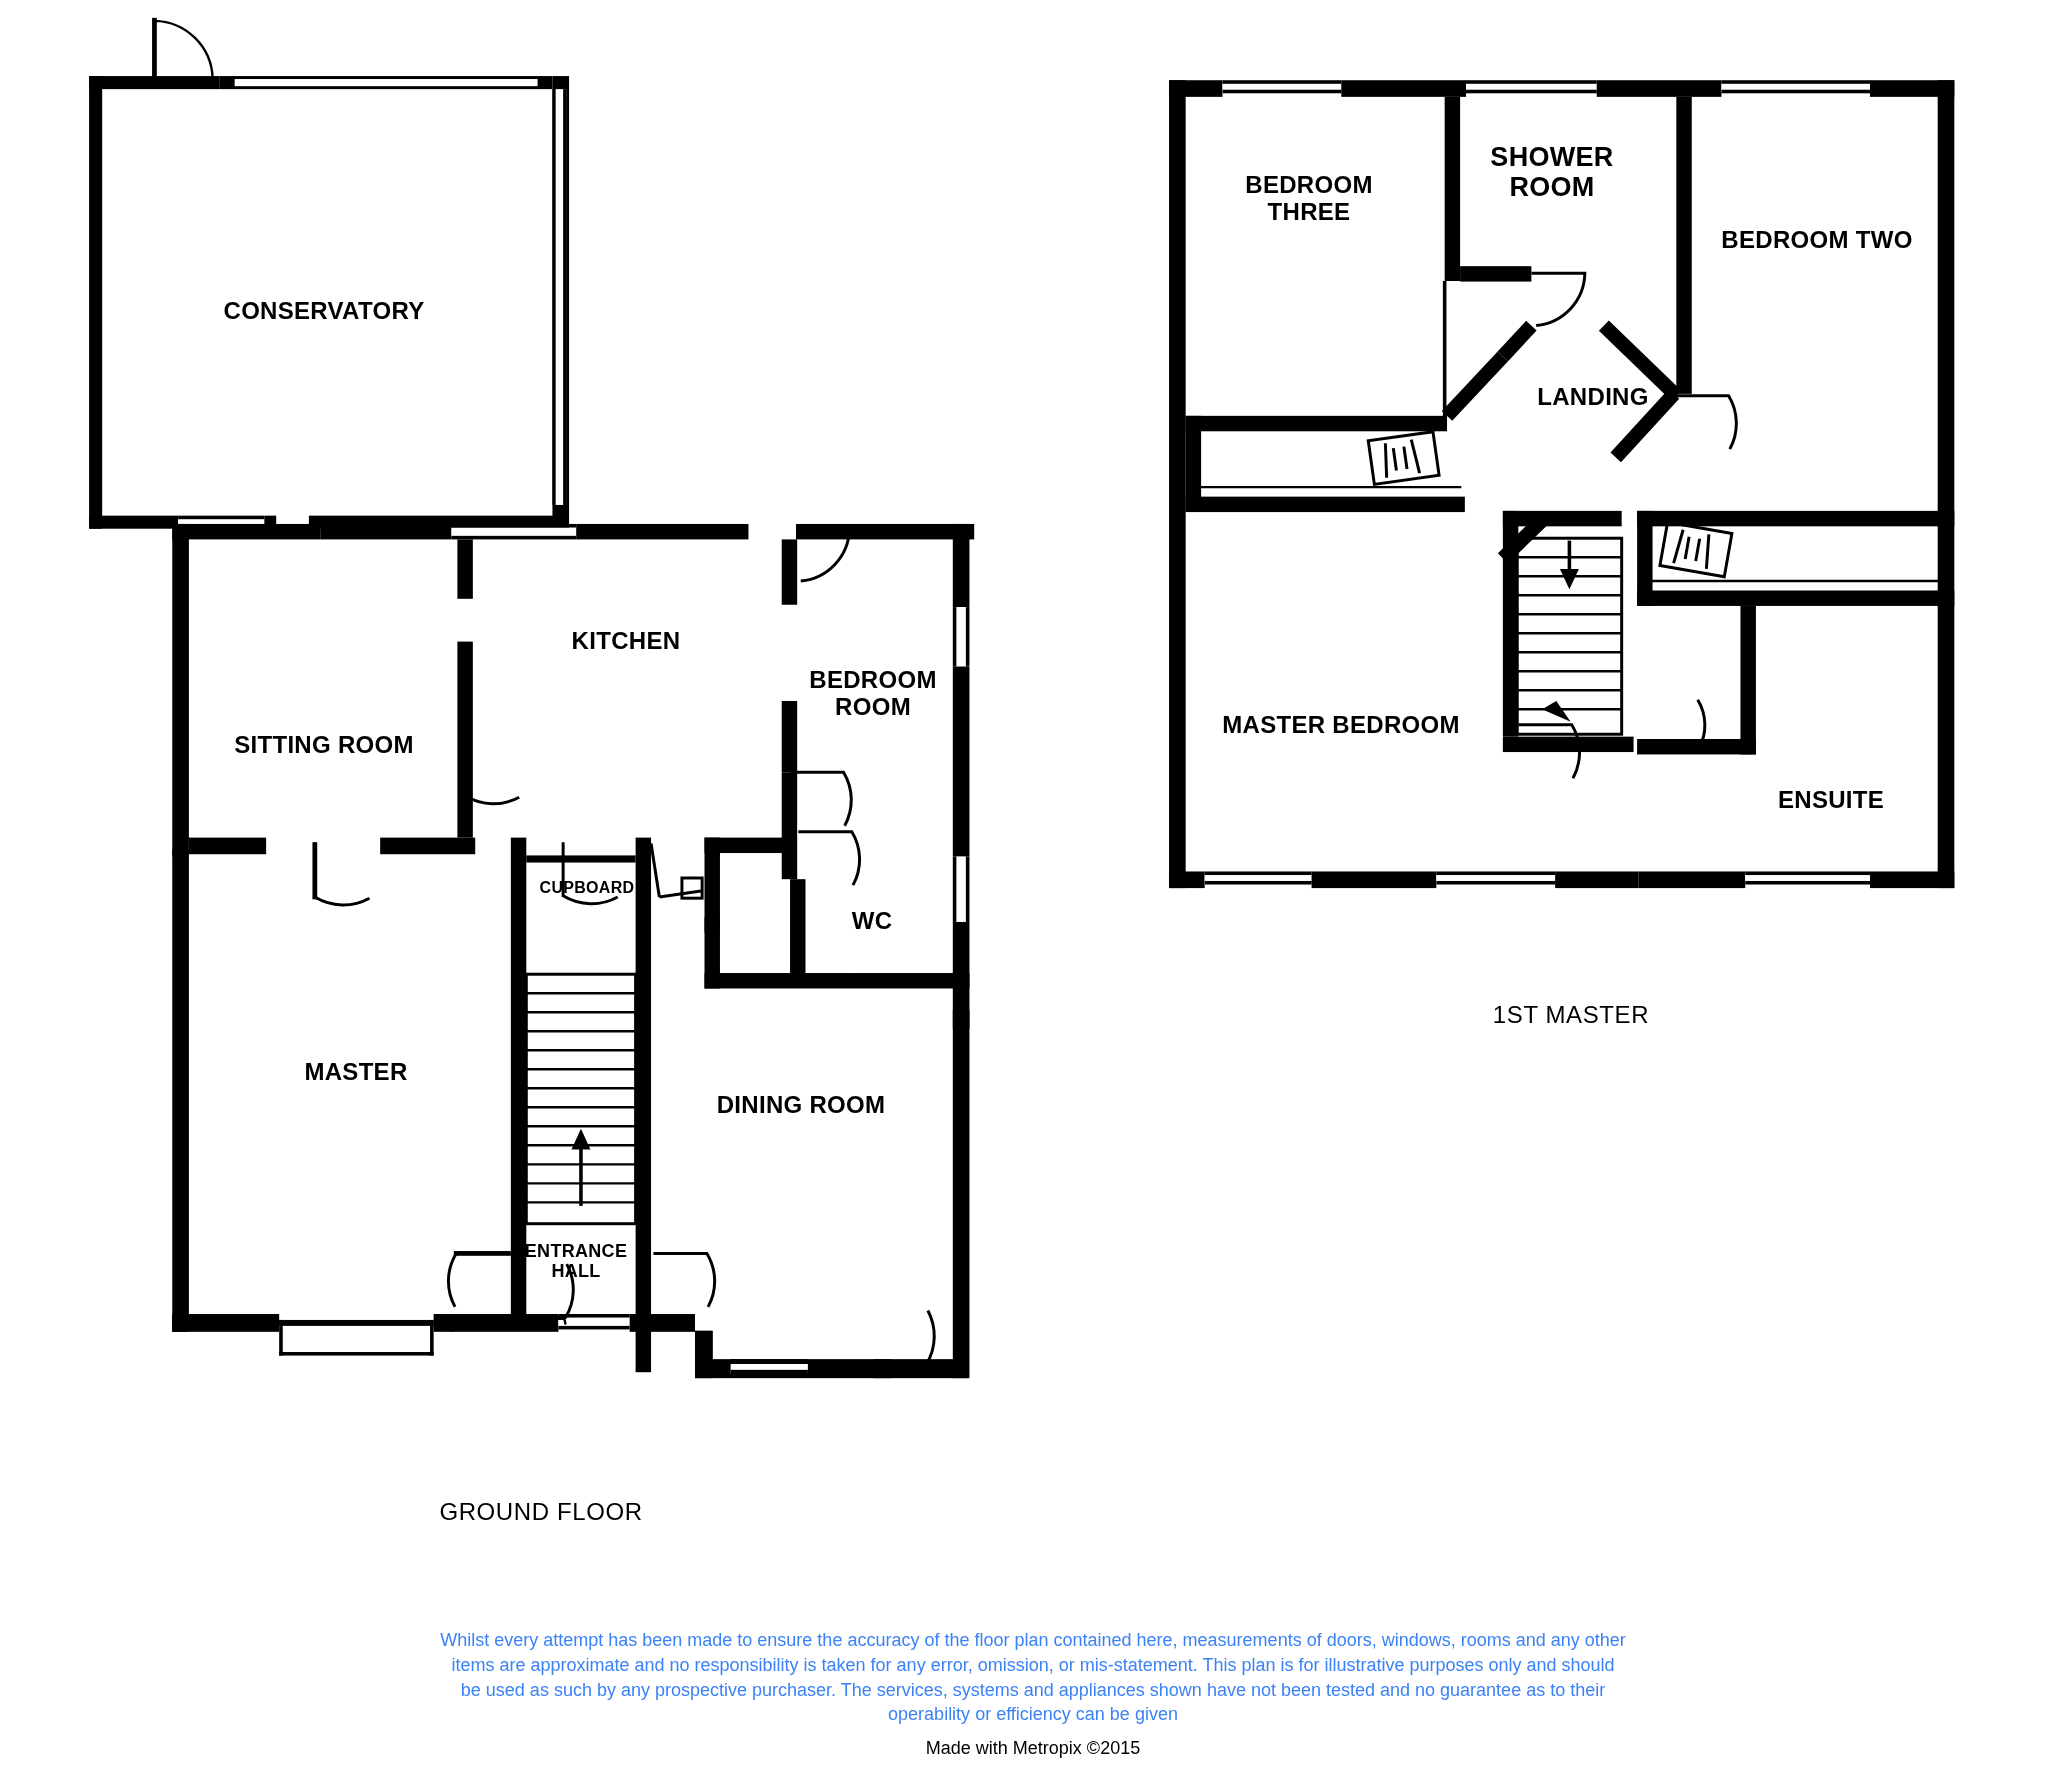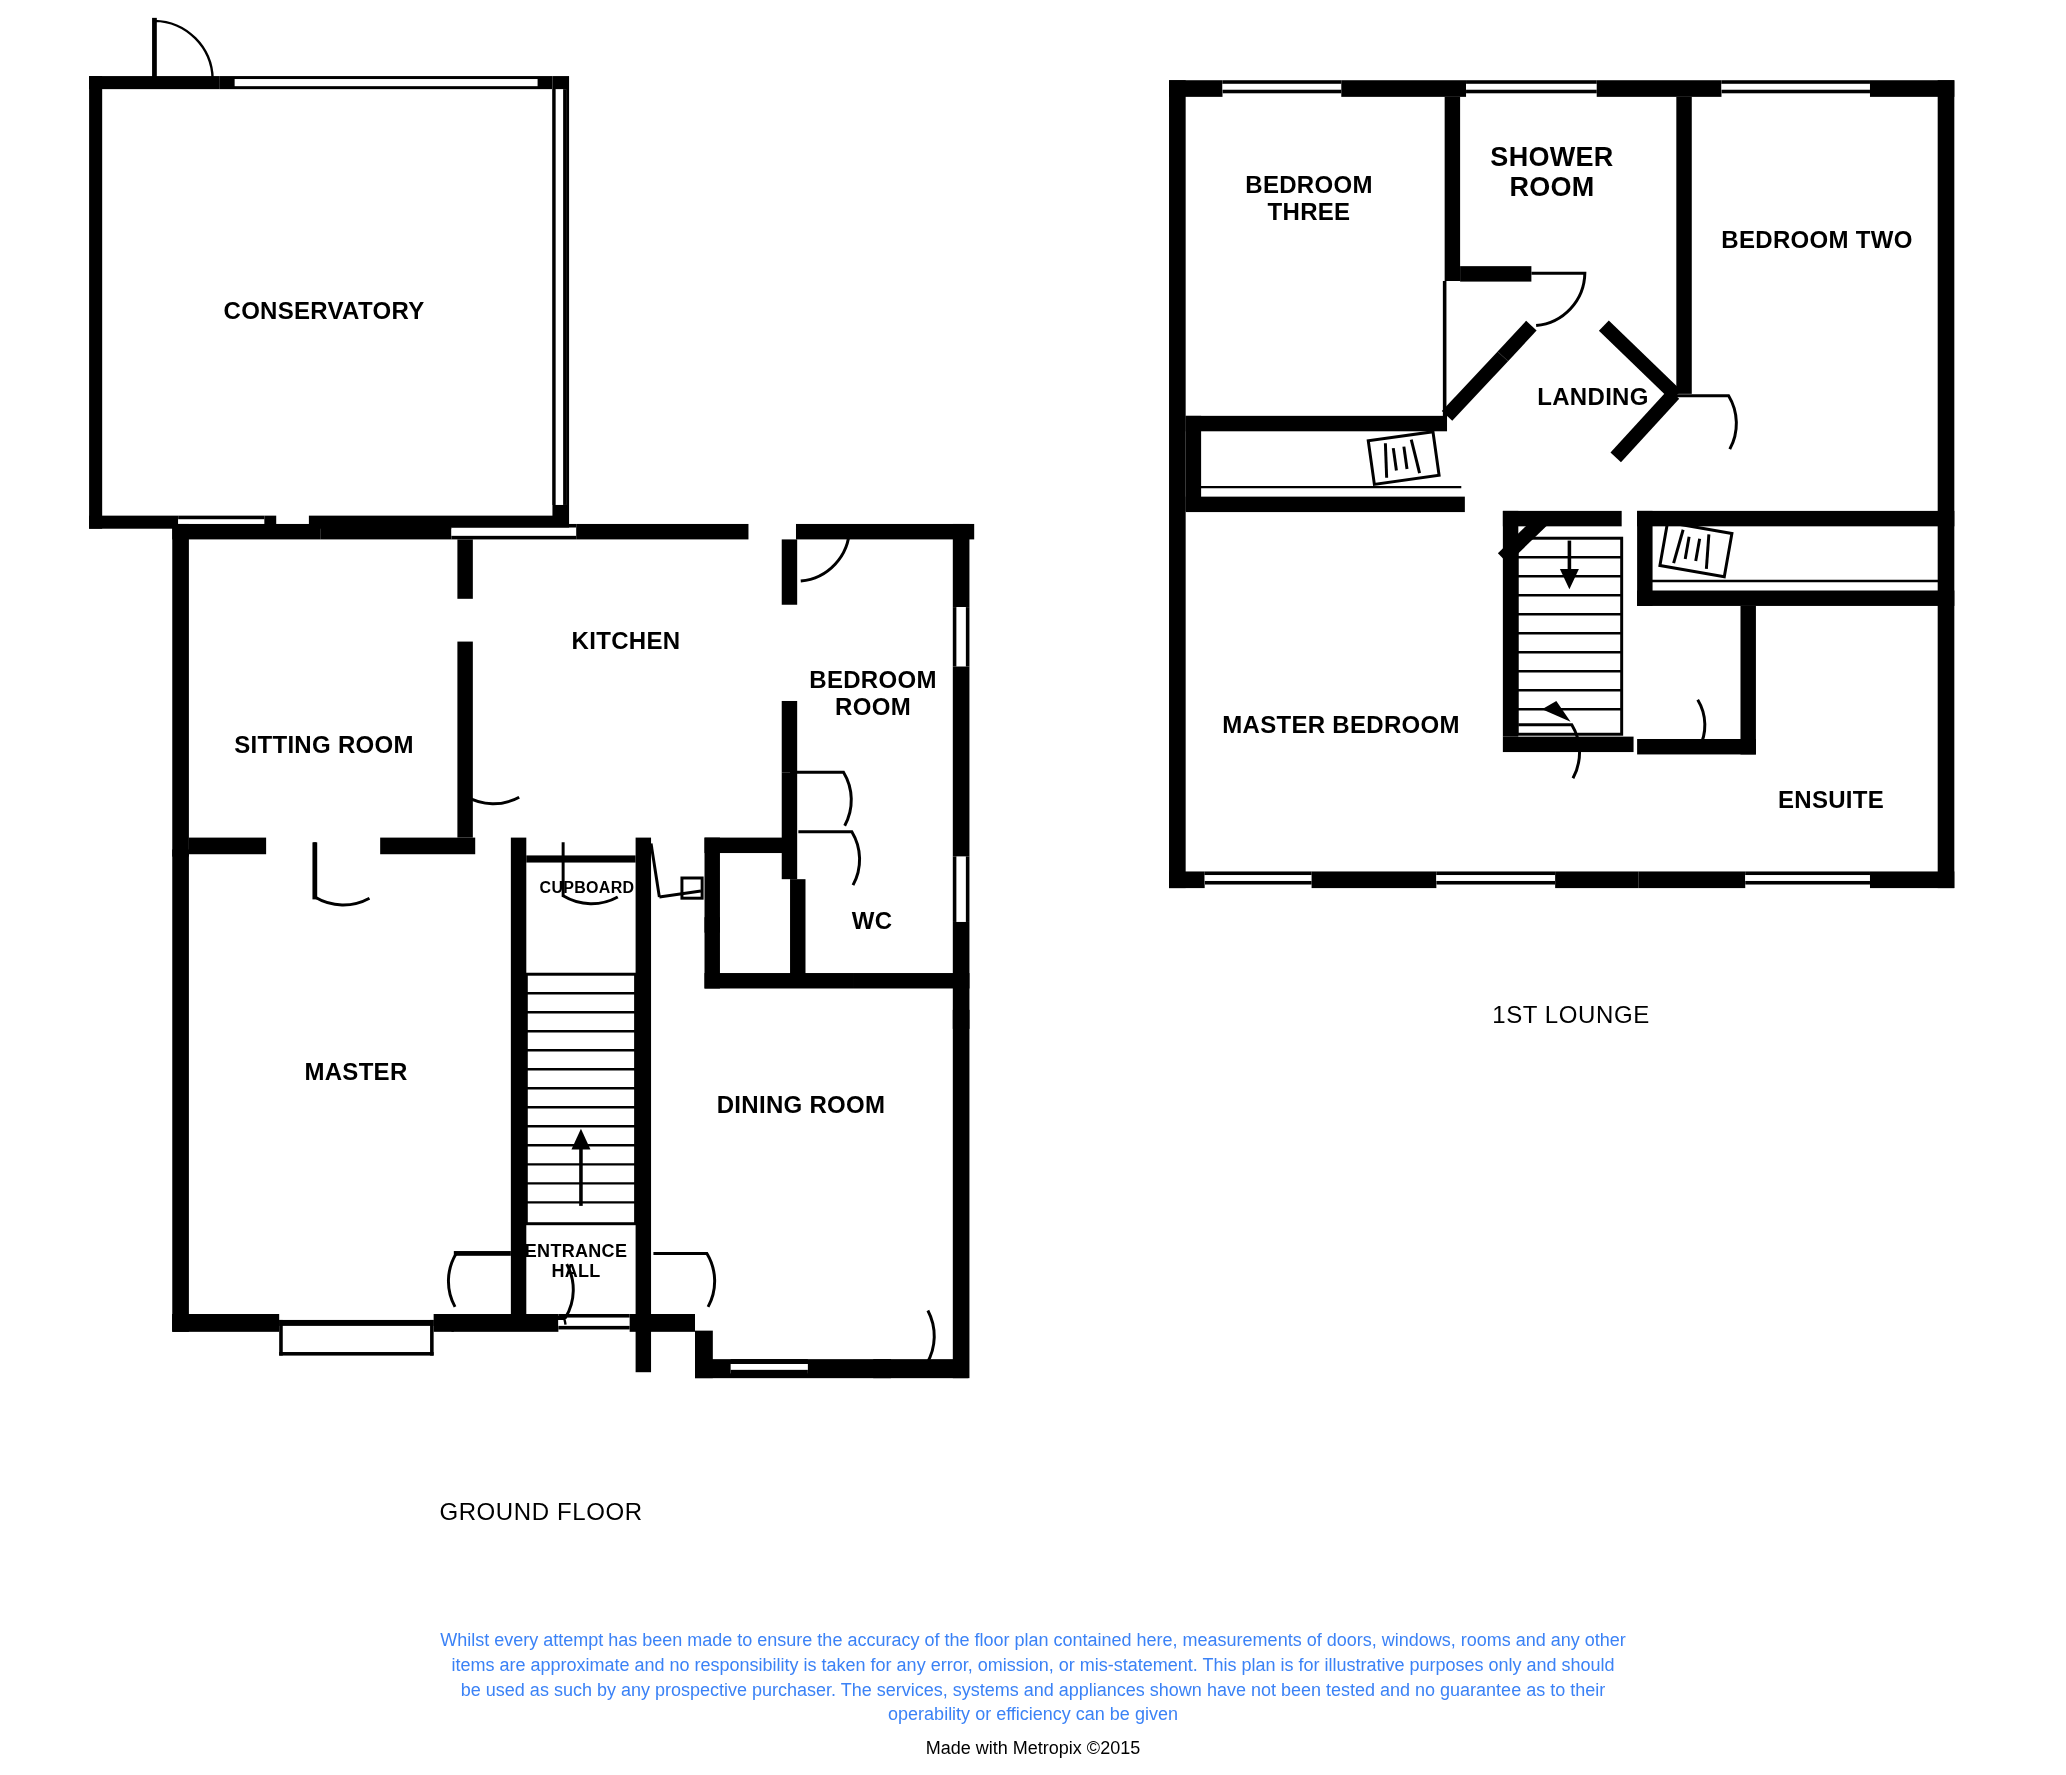--- a/index.html
+++ b/index.html
@@ -337,17 +337,17 @@
 <div class="room-label" style="left:1309px; top:199px; font-size:24px;">BEDROOM
 THREE</div>
 <div class="room-label" style="left:1552px; top:172px; font-size:27px;">SHOWER
 ROOM</div>
 <div class="room-label" style="left:1817px; top:240px; font-size:24px;">BEDROOM TWO</div>
 <div class="room-label" style="left:1593px; top:397px; font-size:24px;">LANDING</div>
 <div class="room-label" style="left:1341px; top:725px; font-size:24px;">MASTER BEDROOM</div>
 <div class="room-label" style="left:1831px; top:800px; font-size:24px;">ENSUITE</div>
 
 <div class="floor-caption" style="left:541px; top:1512px; font-size:24px;">GROUND FLOOR</div>
-<div class="floor-caption" style="left:1571px; top:1015px; font-size:24px;">1ST LOUNGE</div>
+<div class="floor-caption" style="left:1571px; top:1015px; font-size:24px;">1ST MASTER</div>
 
 <div class="disclaimer">Whilst every attempt has been made to ensure the accuracy of the floor plan contained here, measurements of doors, windows, rooms and any other items are approximate and no responsibility is taken for any error, omission, or mis-statement.  This plan is for illustrative purposes only and should be used as such by any prospective purchaser. The services, systems and appliances shown have not been tested and no guarantee as to their operability or efficiency can be given</div>
 <div class="credit">Made with Metropix ©2015</div>
 
 
 </body></html>

